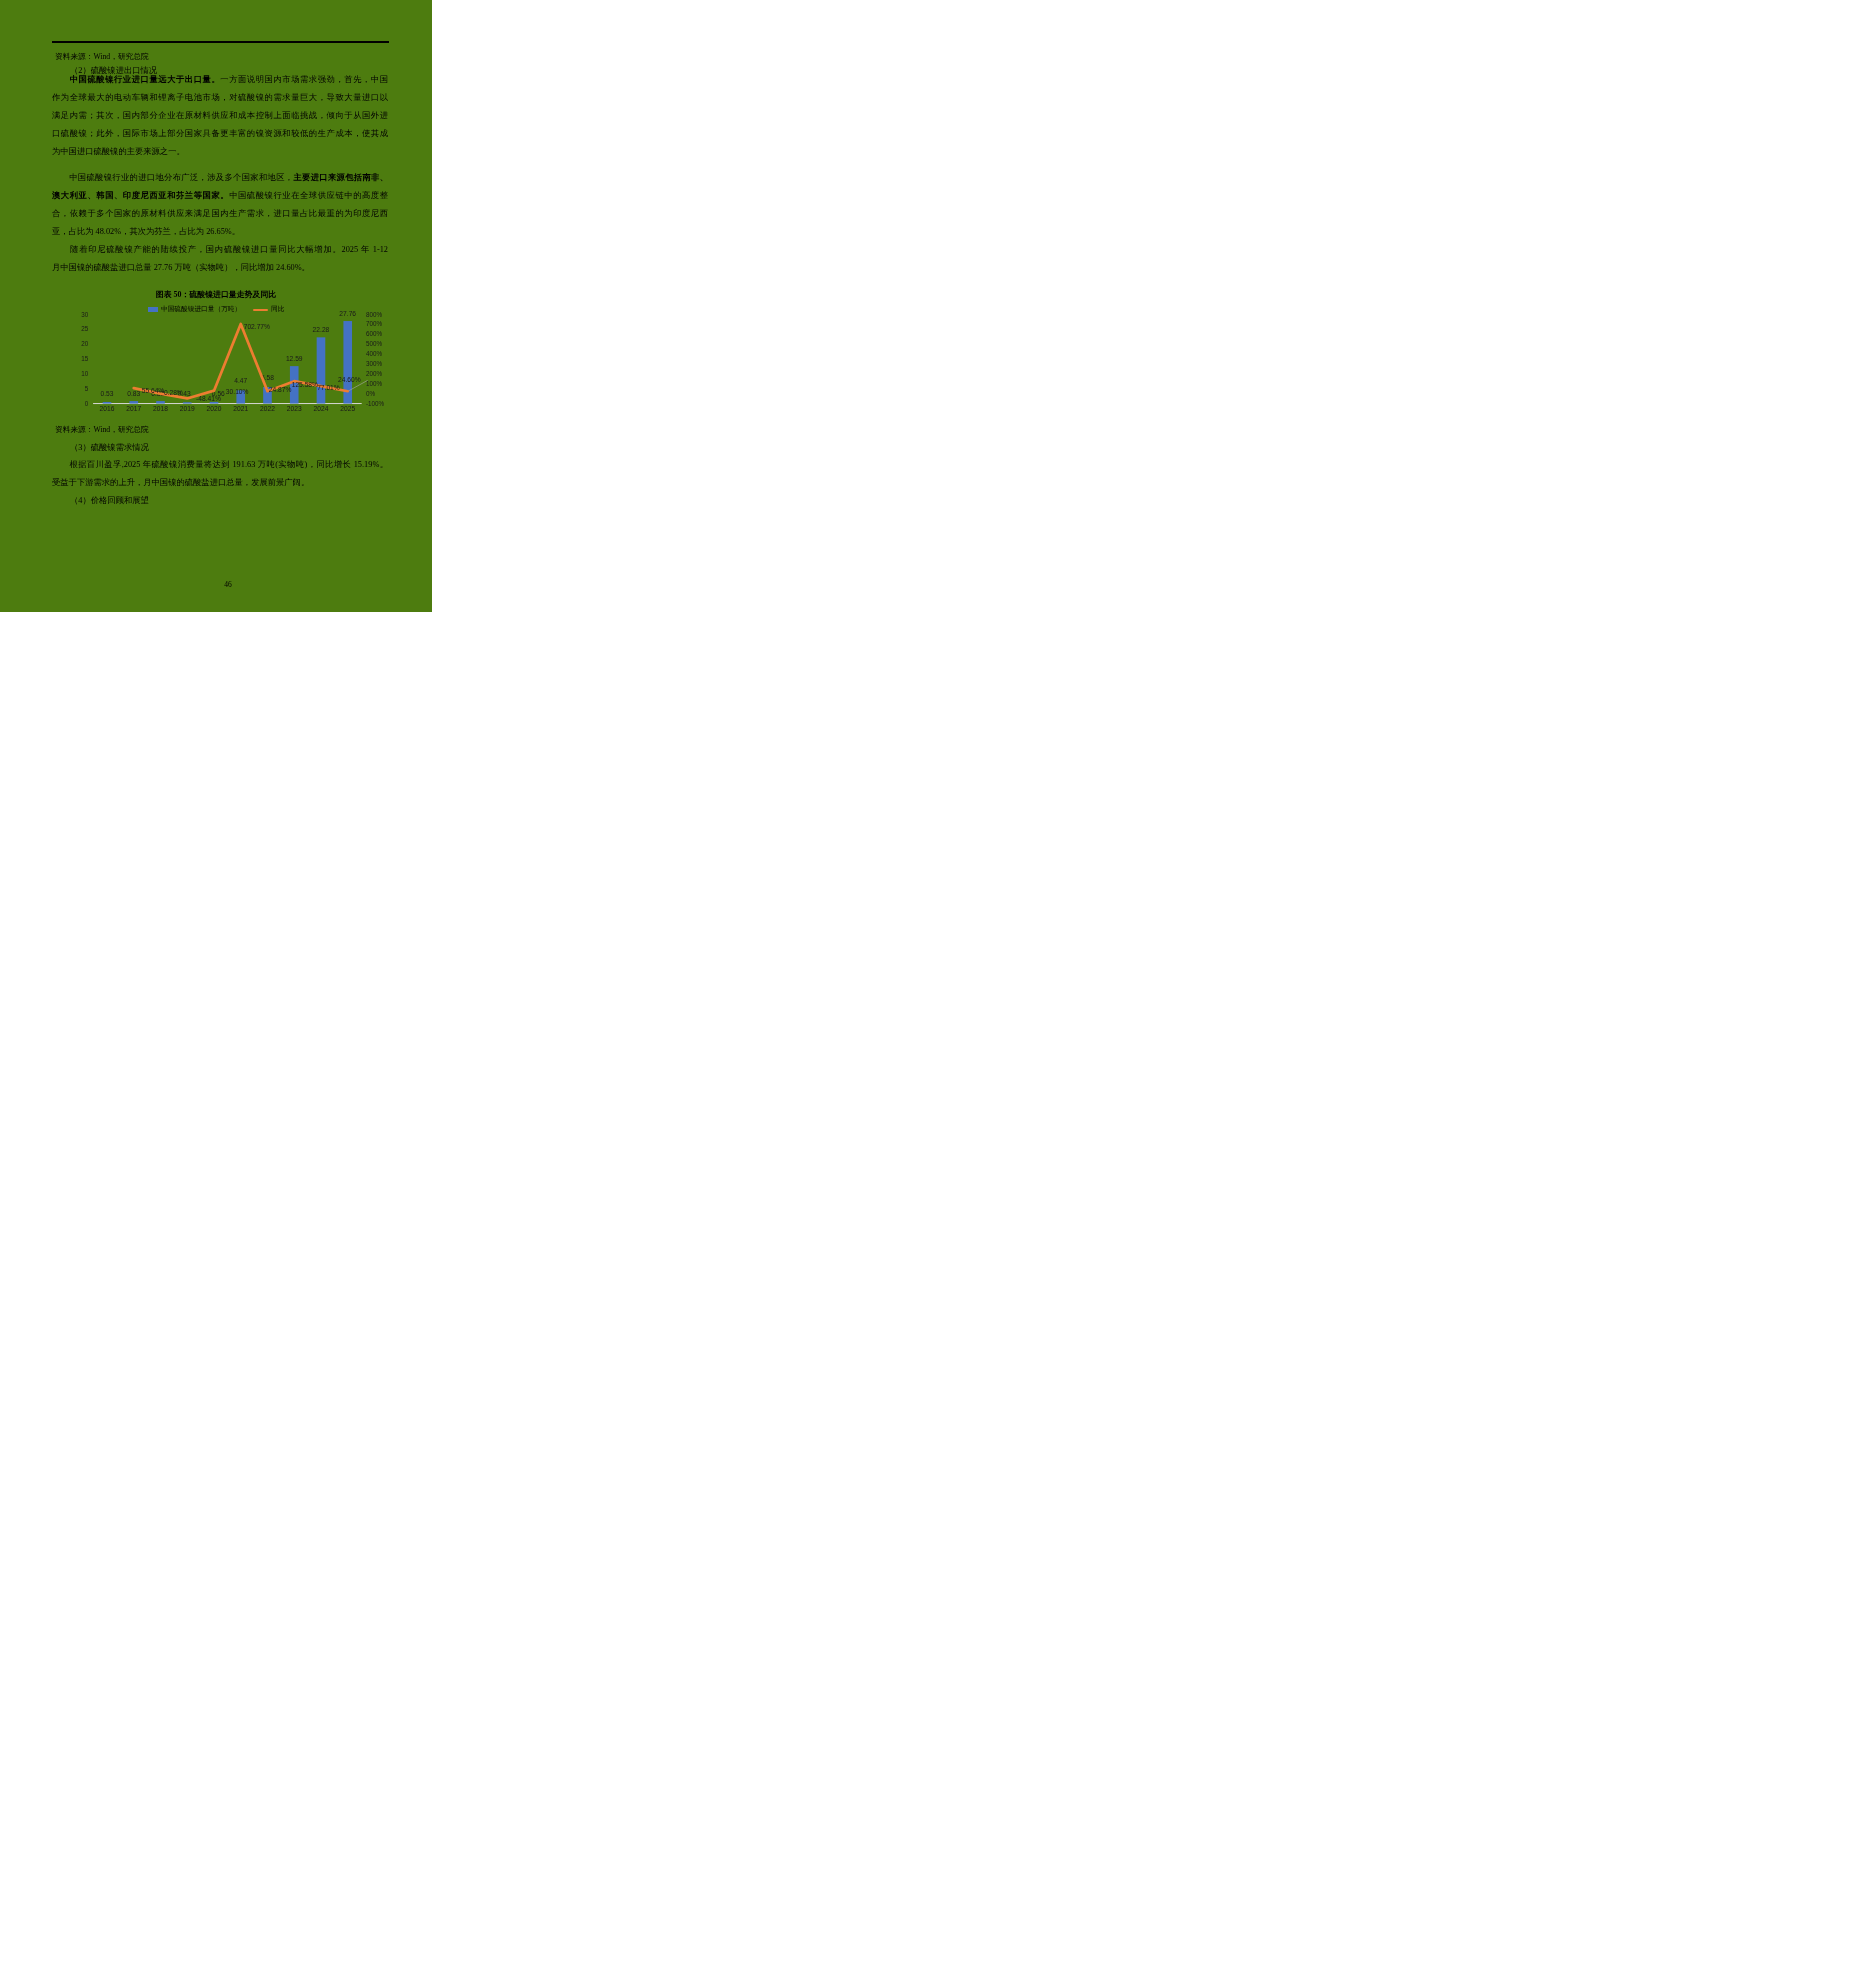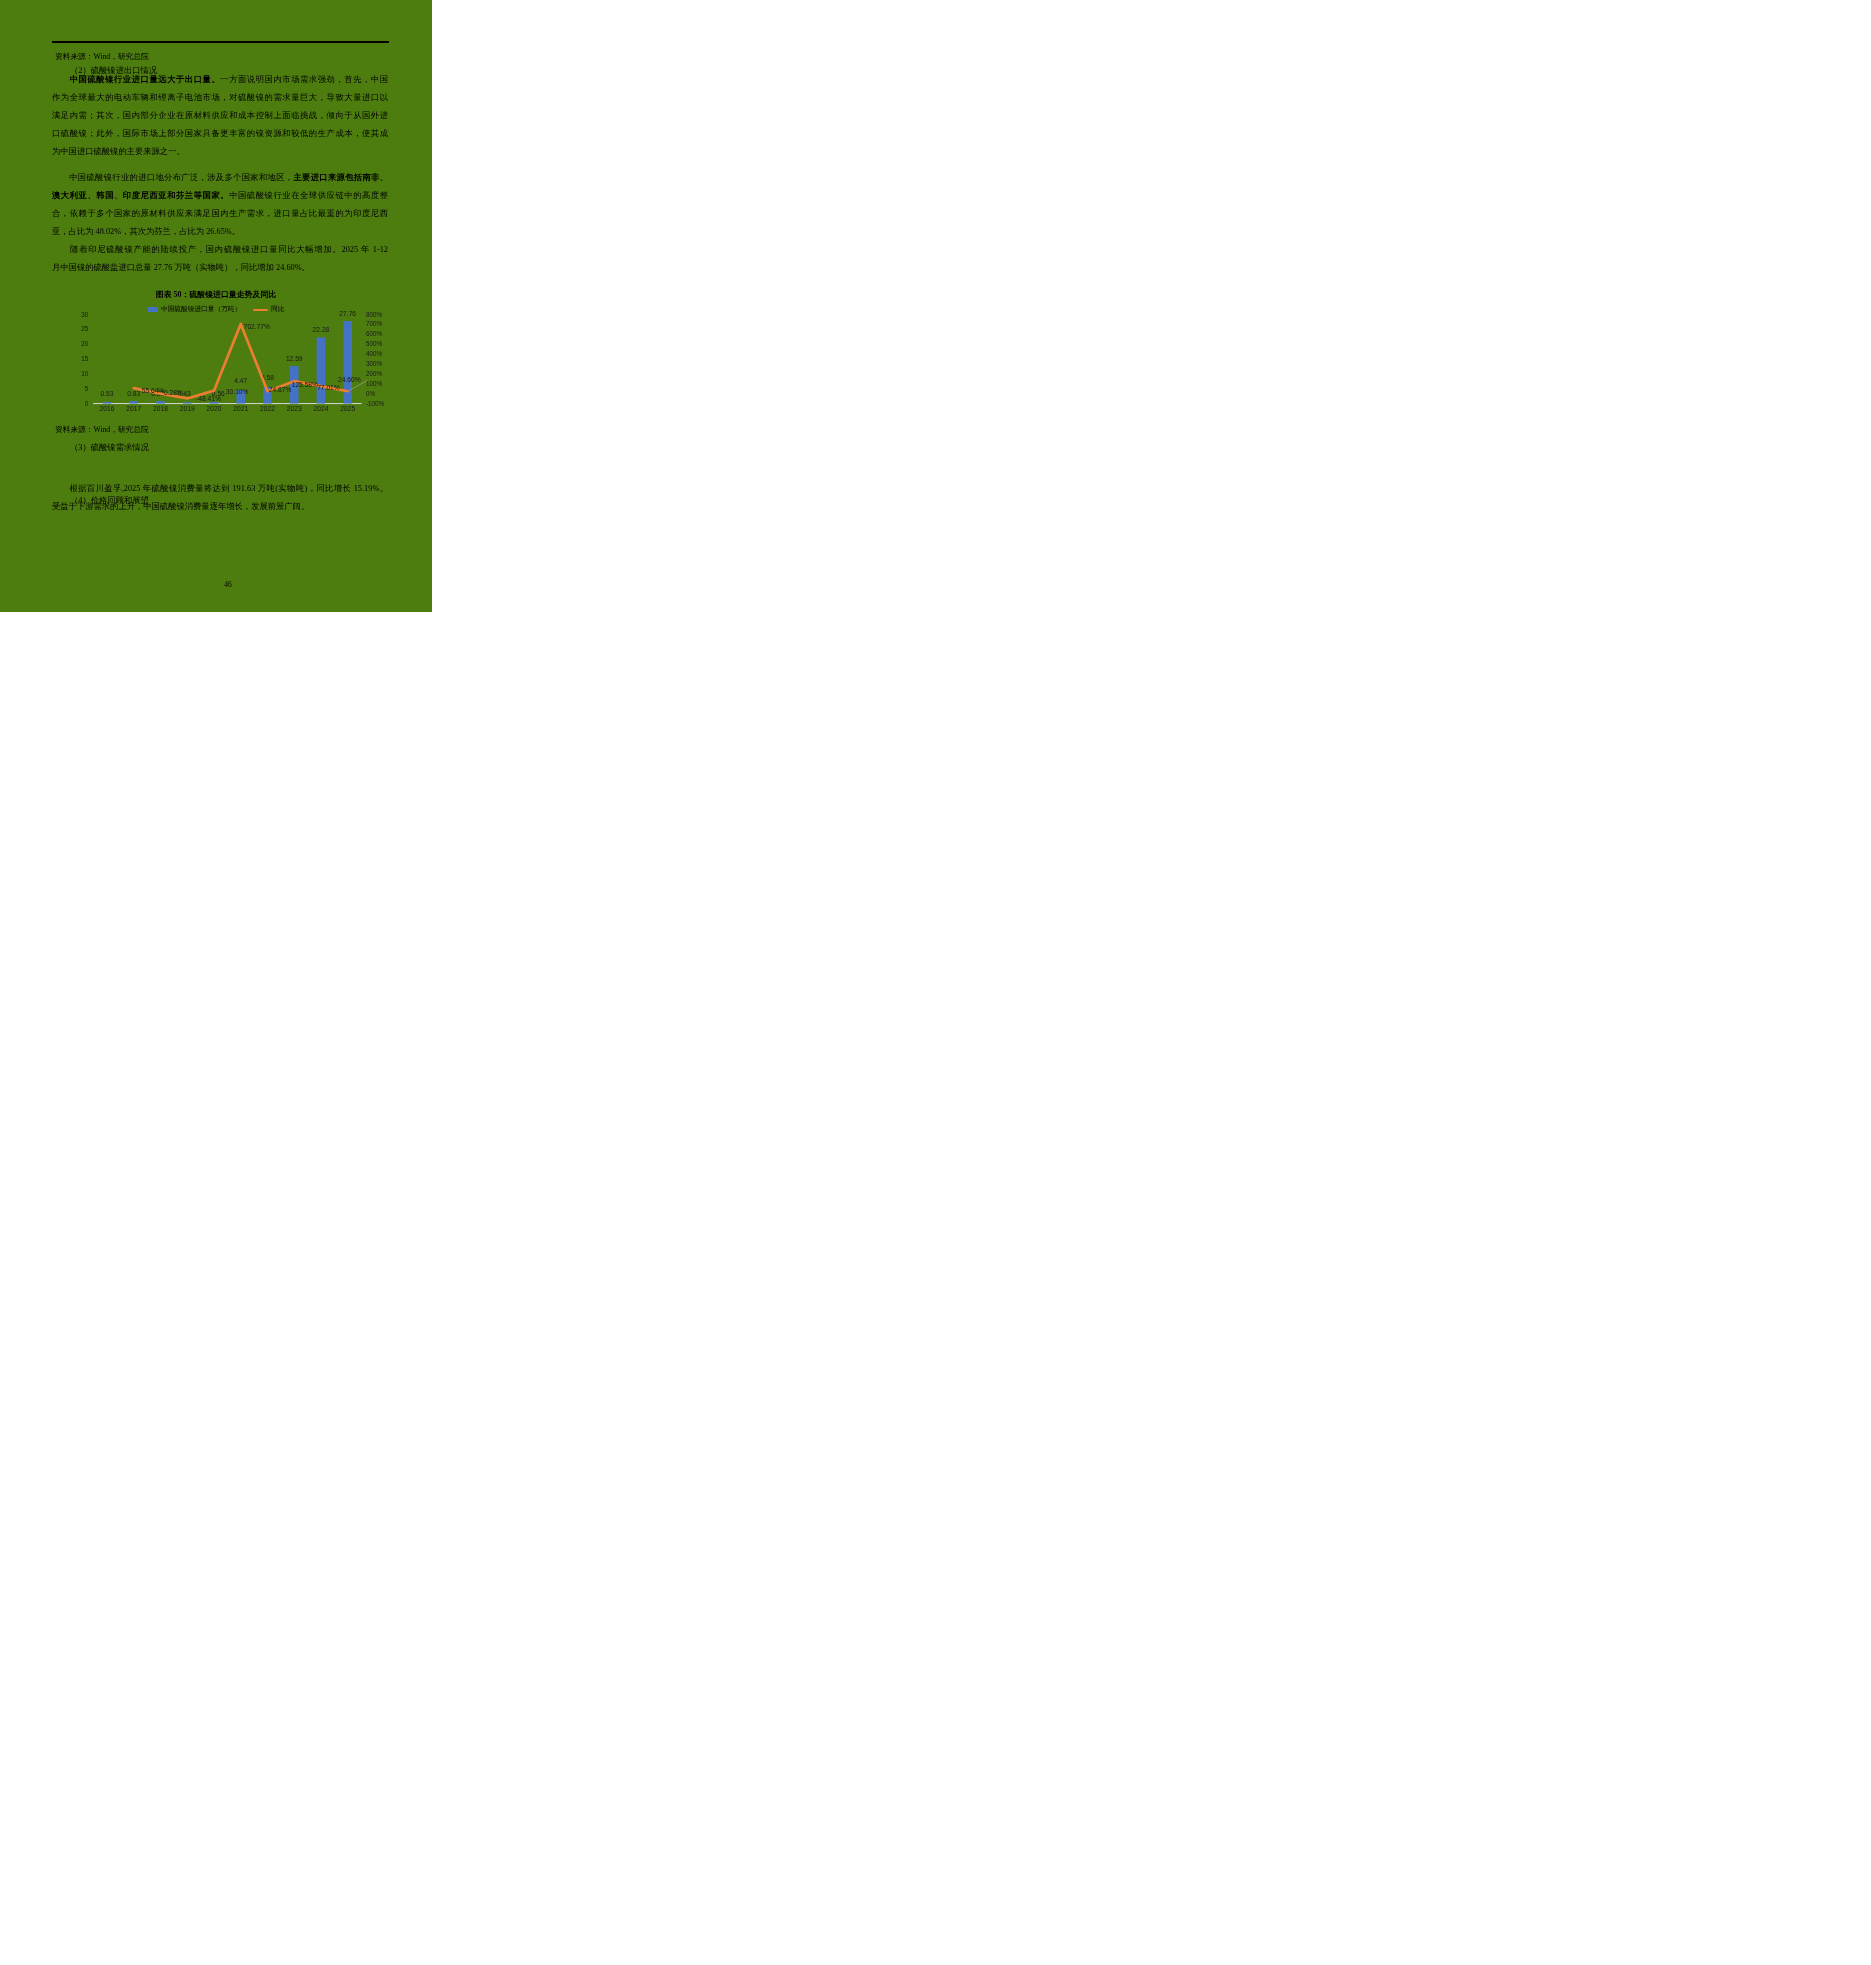--- a/index.html
+++ b/index.html
@@ -7,21 +7,21 @@
         font-family:"Liberation Serif","DejaVu Serif",serif;color:#000;}
   .top-rule{position:absolute;left:52px;top:41px;width:337px;height:1.6px;background:#000;}
   .src{position:absolute;left:55px;font-size:7.7px;line-height:8.6px;white-space:nowrap;}
   .src1{top:53px;}
   .src2{top:426px;}
   .heading{position:absolute;left:70px;font-size:8.3px;line-height:9px;white-space:nowrap;}
   .h2pos{top:66px;}
   .h3pos{top:443px;}
   .h4pos{top:496px;}
   .para{position:absolute;left:52px;width:336px;font-size:8.3px;}
-  .p1{top:71px;} .p2{top:169px;} .p3{top:241px;} .p4{top:456px;margin-top:24px;} .p5{top:515px;}
+  .p1{top:71px;} .p2{top:169px;} .p3{top:241px;} .p4{top:456px;} .p5{top:515px;}
   .line{height:18px;line-height:18px;white-space:nowrap;word-break:keep-all;}
   .line.j{white-space:normal;text-align:justify;text-align-last:justify;overflow:hidden;}
   .bold{font-weight:700;}
   .figure-title{position:absolute;left:0;top:290px;width:432px;text-align:center;
         font-size:7.9px;font-weight:700;line-height:10.2px;}
   .legend{position:absolute;left:0;top:305px;width:432px;display:flex;justify-content:center;
         align-items:center;gap:3.1px;font-family:"Liberation Sans","DejaVu Sans",sans-serif;font-size:6.7px;}
   .swatch-bar{display:inline-block;width:10.2px;height:5.1px;}
   .swatch-line{display:inline-block;width:15px;height:2px;border-radius:1.2px;margin-left:8.6px;}
   .chart-svg{position:absolute;left:0;top:310px;width:432px;height:107px;}
@@ -131,21 +131,21 @@
       <text x="836.3" y="203.9" text-anchor="middle" class="dlabel">77.01%</text>
       <text x="889.4" y="183.1" text-anchor="middle" class="dlabel">24.60%</text>
     </svg>
 
   <div class="src src2">资料来源：Wind，研究总院</div>
 
   <div class="heading h3pos">（3）硫酸镍需求情况</div>
 
   <div class="para p4">
       <div class="line j"><span>　　</span><span>根据百川盈孚,2025 年硫酸镍消费量将达到 191.63 万吨(实物吨)，同比增长 15.19%。</span></div>
-      <div class="line"><span>受益于下游需求的上升，中国硫酸镍消费量逐年增长，发展前景广阔。</span></div>
+      <div class="line"><span>受益于下游需求的上升，月中国镍的硫酸盐进口总量，发展前景广阔。</span></div>
     </div>
 
   <div class="heading h4pos">（4）价格回顾和展望</div>
 
 
   <div class="page-num">46</div>
 </div>
 
 
 </body></html>

